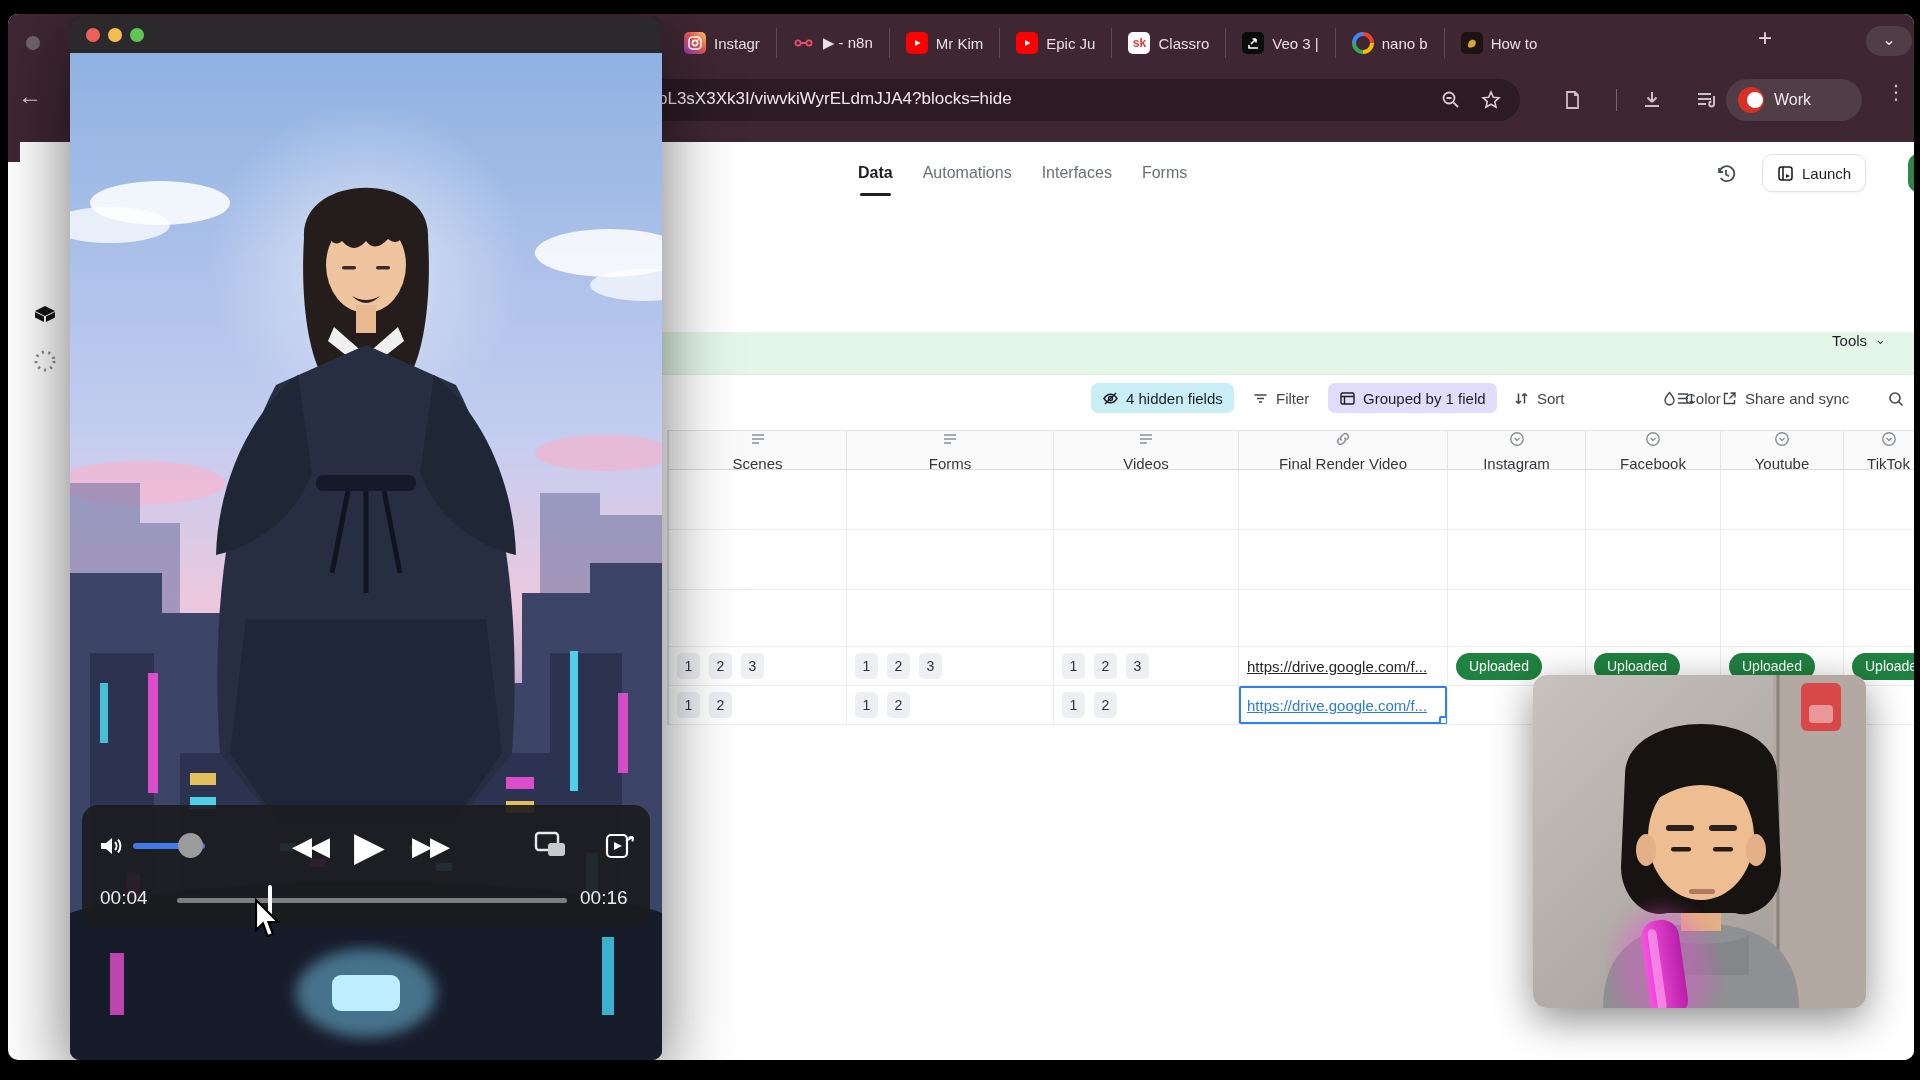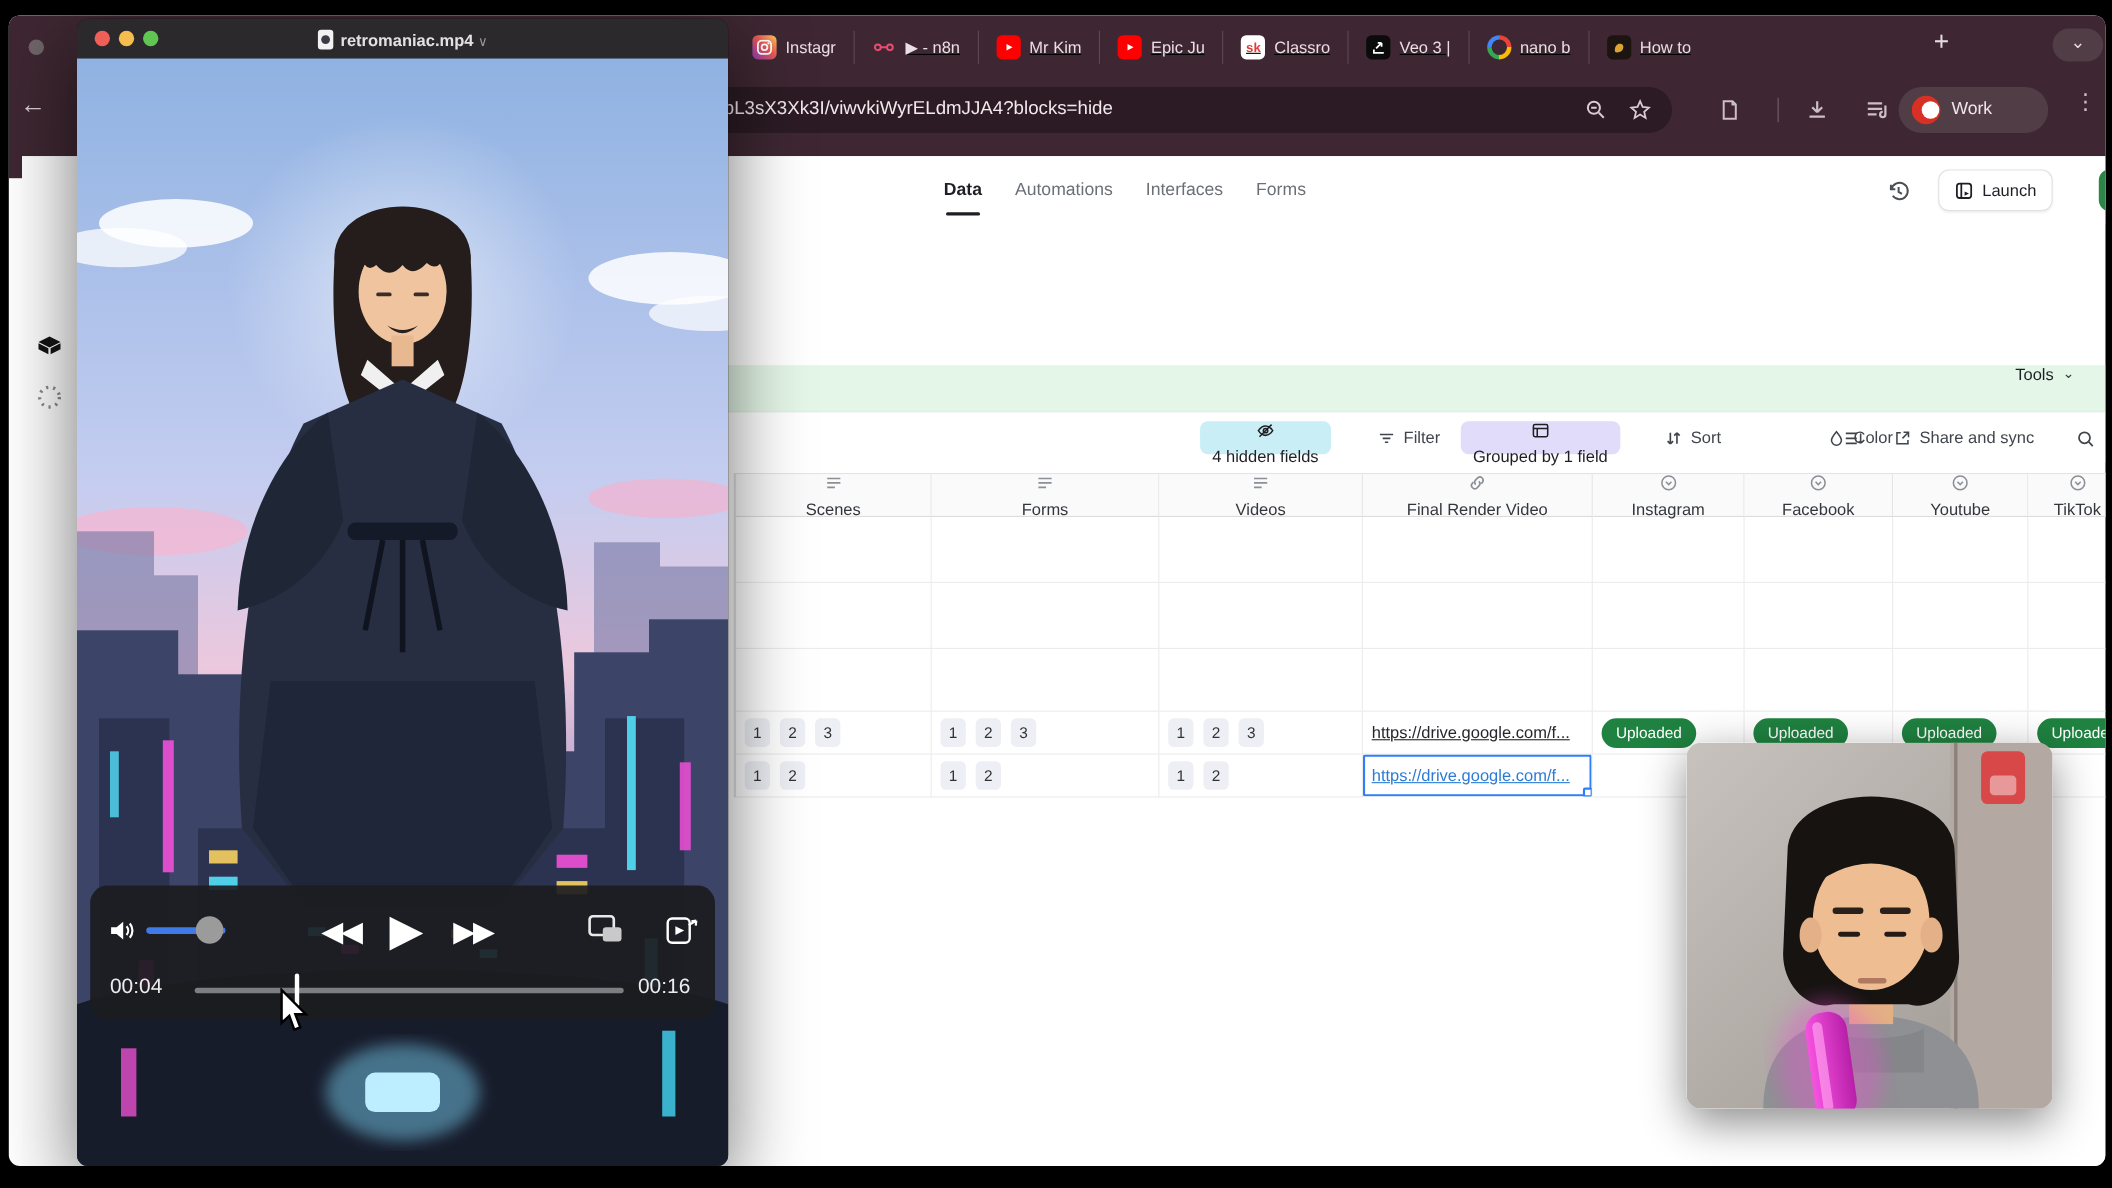--- a/index.html
+++ b/index.html
@@ -5,21 +5,21 @@
   html,body{margin:0;padding:0;background:#000;}
   *{box-sizing:border-box;font-family:"Liberation Sans","DejaVu Sans",sans-serif;}
   #stage{position:relative;width:1920px;height:1080px;background:#000;overflow:hidden;}
 
   
   #browser{position:absolute;left:8px;top:14px;width:1906px;height:1046px;border-radius:10px;overflow:hidden;background:#fff;}
   #chrome{position:absolute;left:0;top:0;right:0;height:148px;background:#3e2732;}
   .tl-dot{position:absolute;left:18px;top:22px;width:14px;height:14px;border-radius:50%;background:#6f6569;}
   #tabs{position:absolute;left:660px;top:10px;height:38px;display:flex;align-items:center;}
   .tab{display:flex;align-items:center;gap:8px;padding:0 16px;height:30px;}
-  .tab + .tab{border-left:1px solid rgba(255,255,255,0.16);text-decoration:underline;}
+  .tab + .tab{border-left:1px solid rgba(255,255,255,0.16);}
   .tlabel{color:#eadfe4;font-size:15px;white-space:nowrap;max-width:72px;overflow:hidden;}
   .ticon{width:22px;height:22px;display:inline-flex;align-items:center;justify-content:center;flex:0 0 auto;border-radius:5px;}
   .ig{background:linear-gradient(45deg,#8a3ab9,#e95950 55%,#fccc63);}
   .yt{background:#f00;}
   .sk{background:#fff;color:#e03a3a;font-weight:bold;font-size:12px;}
   .veo{background:#0b0b0b;}
   .gg{background:conic-gradient(#ea4335 0 25%,#fbbc05 25% 50%,#34a853 50% 75%,#4285f4 75% 100%);position:relative;border-radius:50%;}
   .gg::after{content:"";position:absolute;inset:4px;border-radius:50%;background:#3e2732;}
   .howto{background:#1c1410;}
   #newtab{position:absolute;left:1750px;top:12px;color:#e8dce2;font-size:24px;line-height:24px;}
@@ -52,21 +52,21 @@
   .navtab.active::after{content:"";position:absolute;left:2px;right:2px;bottom:-14px;height:3px;background:#1d1f25;border-radius:2px;}
   #histicon{position:absolute;left:1633px;top:21px;width:22px;height:22px;color:#4a4f55;}
   #launchbtn{position:absolute;left:1680px;top:12px;height:38px;padding:0 14px;border:1px solid #e2e2e2;border-radius:10px;background:#fff;display:flex;align-items:center;gap:8px;font-size:15px;color:#1d1f25;box-shadow:0 1px 2px rgba(0,0,0,0.06);}
   #sharebtn{position:absolute;left:1826px;top:12px;height:38px;padding:0 16px;border-radius:10px;color:#fff;font-size:15px;font-weight:600;display:flex;align-items:center;}
 
   #toolsband{position:absolute;left:62px;right:0;top:190px;height:43px;border-bottom:1px solid #dcecdf;display:flex;align-items:flex-start;justify-content:flex-end;padding-right:28px;gap:8px;}
   #toolslabel{font-size:15px;color:#1d1f25;}
   .minichev{color:#3a3f45;font-size:13px;}
 
   #filterrow{position:absolute;left:62px;right:0;top:233px;height:45px;background:#fff;display:flex;align-items:center;font-size:15px;color:#40454c;}
-  .fpill{display:flex;align-items:center;gap:7px;height:30px;padding:0 11px;border-radius:7px;flex-direction:column;}
+  .fpill{display:flex;align-items:center;gap:7px;height:30px;padding:0 11px;border-radius:7px;}
   .fitem{display:flex;align-items:center;gap:7px;position:absolute;top:8px;height:30px;}
   .micon{width:17px;height:17px;color:#40454c;flex:0 0 auto;}
 
   
   #grid{position:absolute;left:647px;top:288px;display:grid;grid-template-columns:178px 207px 185px 209px 138px 135px 123px 90px;grid-template-rows:40px 60px 60px 57px 39px 39px;border-left:2px solid #e0e0e0;}
   .gh{background:#fafafa;border-right:1px solid #e4e4e4;border-bottom:1px solid #dcdcdc;border-top:1px solid #e4e4e4;display:flex;align-items:center;gap:8px;padding:0 10px;font-size:15px;color:#33373c;flex-direction:column;}
   .hicon{width:16px;height:16px;color:#8b9096;flex:0 0 auto;}
   .gc{border-right:1px solid #ececec;border-bottom:1px solid #ececec;display:flex;align-items:center;padding:0 8px;gap:9px;overflow:hidden;position:relative;}
   .chip{min-width:23px;height:26px;border-radius:5px;background:#edeff4;color:#2f3338;font-size:14px;display:inline-flex;align-items:center;justify-content:center;padding:0 5px;}
   .cell-link{font-size:15px;white-space:nowrap;text-decoration:underline;}
@@ -481,23 +481,20 @@
       </div>
 
     </div>
   </div>
 
   <div id="player">
     <div id="ptitlebar">
       <span class="light l-red"></span>
       <span class="light l-yel"></span>
       <span class="light l-grn"></span>
-      <div id="ptitle">
-        <span id="pdoc"></span><span>retromaniac.mp4</span> <span class="chev">∨</span>
-      </div>
     </div>
 
     <svg id="pvideo" viewBox="0 0 592 1007" preserveAspectRatio="none">
       <defs>
         <linearGradient id="sky" x1="0" y1="0" x2="0" y2="1">
           <stop offset="0" stop-color="#8fb2e2"></stop>
             <stop offset="0.38" stop-color="#c4cdf0"></stop>
           <stop offset="0.55" stop-color="#ecc8dd"></stop>
             <stop offset="0.75" stop-color="#8f8bc0"></stop>
           <stop offset="1" stop-color="#3a3f63"></stop>

